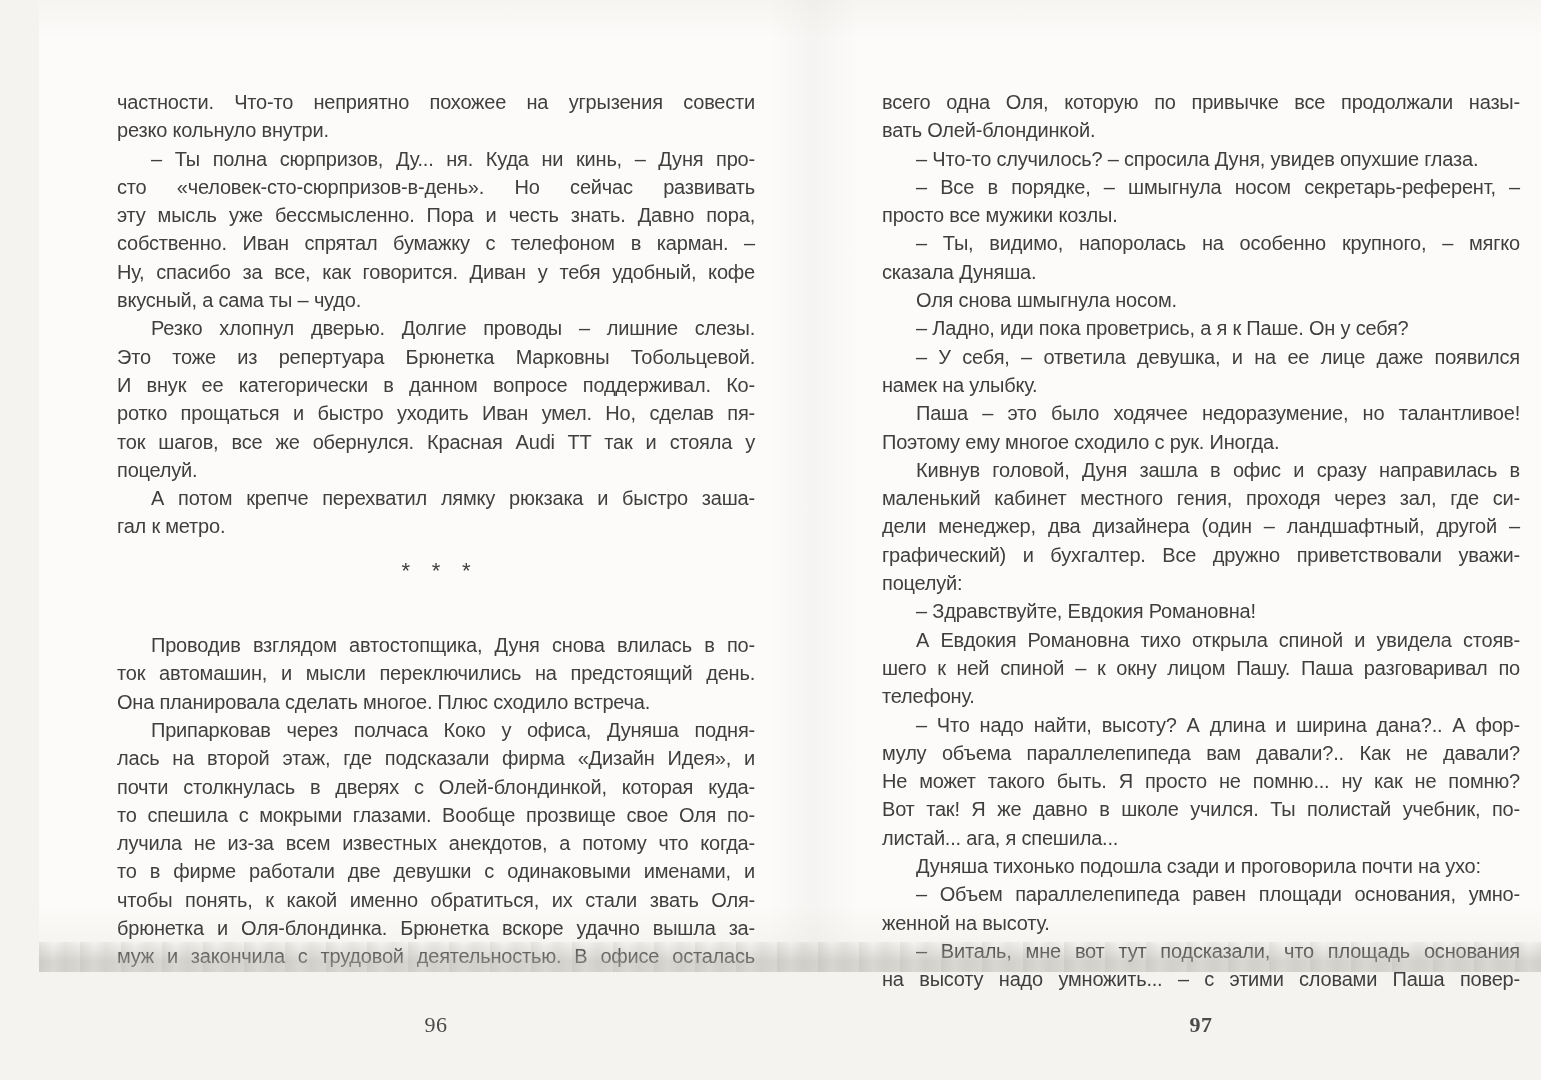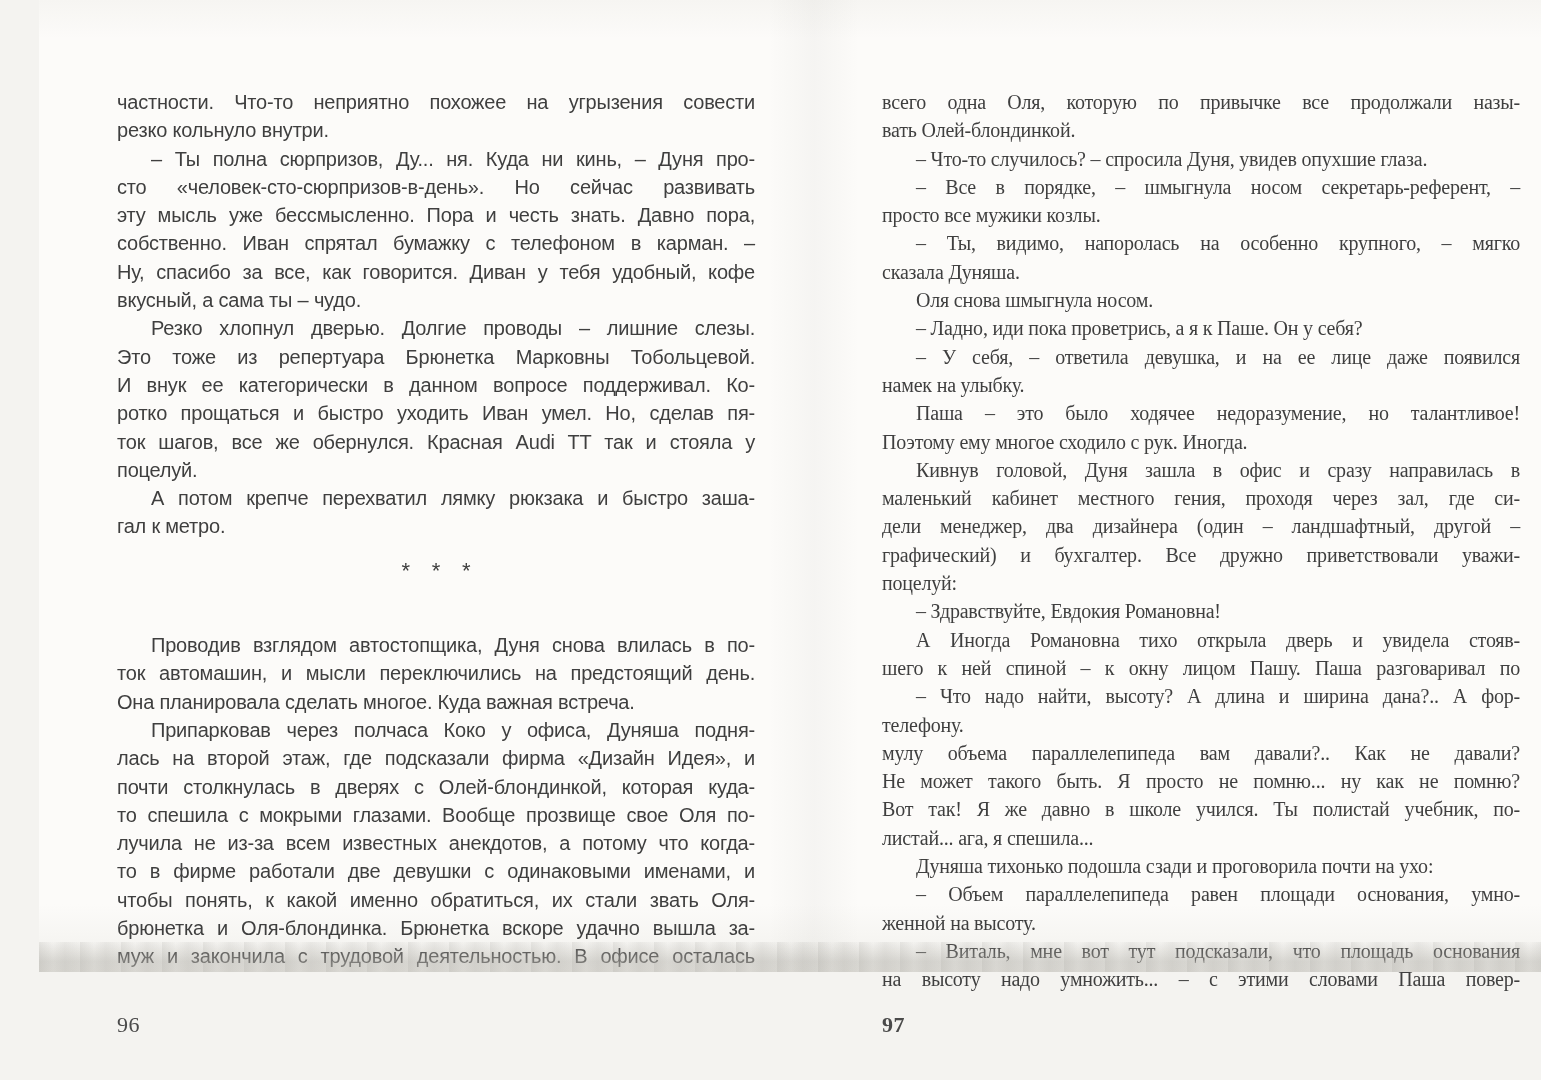--- a/index.html
+++ b/index.html
@@ -45,21 +45,21 @@
   .page-col {
     position: absolute;
     top: 88px;
     width: 638px;
     color: #3f3f3f;
     font-size: 20px;
     line-height: 28.3px;
     letter-spacing: -0.2px;
   }
   .page-col.left  { left: 78px;  }
-  .page-col.right { left: 843px; font-family: Liberation Serif, serif; }
+  .page-col.right { left: 843px; }
   .line {
     text-align: justify;
     text-align-last: justify;
     text-justify: inter-word;
     white-space: normal;
   }
   .line.nolast { text-align-last: left; }
   .line.indent { padding-left: 34px; }
   .separator {
     text-align: center;
@@ -68,21 +68,21 @@
     font-size: 22px;
     margin-top: 16px;
     margin-bottom: 46px;
     height: 28.3px;
     color: #3f3f3f;
   }
   .page-number {
     position: absolute;
     top: 1012px;
     width: 638px;
-    text-align: left;
+    text-align: center;
     font-family: "Liberation Serif", "DejaVu Serif", serif;
     font-size: 22px;
     color: #4a4a4a;
     letter-spacing: 0.5px;
   }
   .page-number.left  { left: 78px;  }
   .page-number.right { left: 843px; font-weight: bold; }
 </style>
 </head>
 <body>
@@ -103,21 +103,21 @@
       <div class="line">Это тоже из репертуара Брюнетка Марковны Тобольцевой.</div>
       <div class="line">И внук ее категорически в данном вопросе поддерживал. Ко-</div>
       <div class="line">ротко прощаться и быстро уходить Иван умел. Но, сделав пя-</div>
       <div class="line">ток шагов, все же обернулся. Красная Audi TT так и стояла у</div>
       <div class="line nolast">поцелуй.</div>
       <div class="line indent">А потом крепче перехватил лямку рюкзака и быстро заша-</div>
       <div class="line nolast">гал к метро.</div>
       <div class="separator">* * *</div>
       <div class="line indent">Проводив взглядом автостопщика, Дуня снова влилась в по-</div>
       <div class="line">ток автомашин, и мысли переключились на предстоящий день.</div>
-      <div class="line nolast">Она планировала сделать многое. Куда важная встреча.</div>
+      <div class="line nolast">Она планировала сделать многое. Плюс сходило встреча.</div>
       <div class="line indent">Припарковав через полчаса Коко у офиса, Дуняша подня-</div>
       <div class="line">лась на второй этаж, где подсказали фирма «Дизайн Идея», и</div>
       <div class="line">почти столкнулась в дверях с Олей-блондинкой, которая куда-</div>
       <div class="line">то спешила с мокрыми глазами. Вообще прозвище свое Оля по-</div>
       <div class="line">лучила не из-за всем известных анекдотов, а потому что когда-</div>
       <div class="line">то в фирме работали две девушки с одинаковыми именами, и</div>
       <div class="line">чтобы понять, к какой именно обратиться, их стали звать Оля-</div>
       <div class="line">брюнетка и Оля-блондинка. Брюнетка вскоре удачно вышла за-</div>
       <div class="line">муж и закончила с трудовой деятельностью. В офисе осталась</div>
     </div>
@@ -134,24 +134,24 @@
       <div class="line indent">– У себя, – ответила девушка, и на ее лице даже появился</div>
       <div class="line nolast">намек на улыбку.</div>
       <div class="line indent">Паша – это было ходячее недоразумение, но талантливое!</div>
       <div class="line nolast">Поэтому ему многое сходило с рук. Иногда.</div>
       <div class="line indent">Кивнув головой, Дуня зашла в офис и сразу направилась в</div>
       <div class="line">маленький кабинет местного гения, проходя через зал, где си-</div>
       <div class="line">дели менеджер, два дизайнера (один – ландшафтный, другой –</div>
       <div class="line">графический) и бухгалтер. Все дружно приветствовали уважи-</div>
       <div class="line nolast">поцелуй:</div>
       <div class="line nolast indent">– Здравствуйте, Евдокия Романовна!</div>
-      <div class="line indent">А Иногда Романовна тихо открыла дверь и увидела стояв-</div>
+      <div class="line indent">А Евдокия Романовна тихо открыла спиной и увидела стояв-</div>
       <div class="line">шего к ней спиной – к окну лицом Пашу. Паша разговаривал по</div>
+      <div class="line nolast">телефону.</div>
       <div class="line indent">– Что надо найти, высоту? А длина и ширина дана?.. А фор-</div>
-      <div class="line nolast">телефону.</div>
       <div class="line">мулу объема параллелепипеда вам давали?.. Как не давали?</div>
       <div class="line">Не может такого быть. Я просто не помню... ну как не помню?</div>
       <div class="line">Вот так! Я же давно в школе учился. Ты полистай учебник, по-</div>
       <div class="line nolast">листай... ага, я спешила...</div>
       <div class="line nolast indent">Дуняша тихонько подошла сзади и проговорила почти на ухо:</div>
       <div class="line indent">– Объем параллелепипеда равен площади основания, умно-</div>
       <div class="line nolast">женной на высоту.</div>
       <div class="line indent">– Виталь, мне вот тут подсказали, что площадь основания</div>
       <div class="line">на высоту надо умножить... – с этими словами Паша повер-</div>
     </div>

